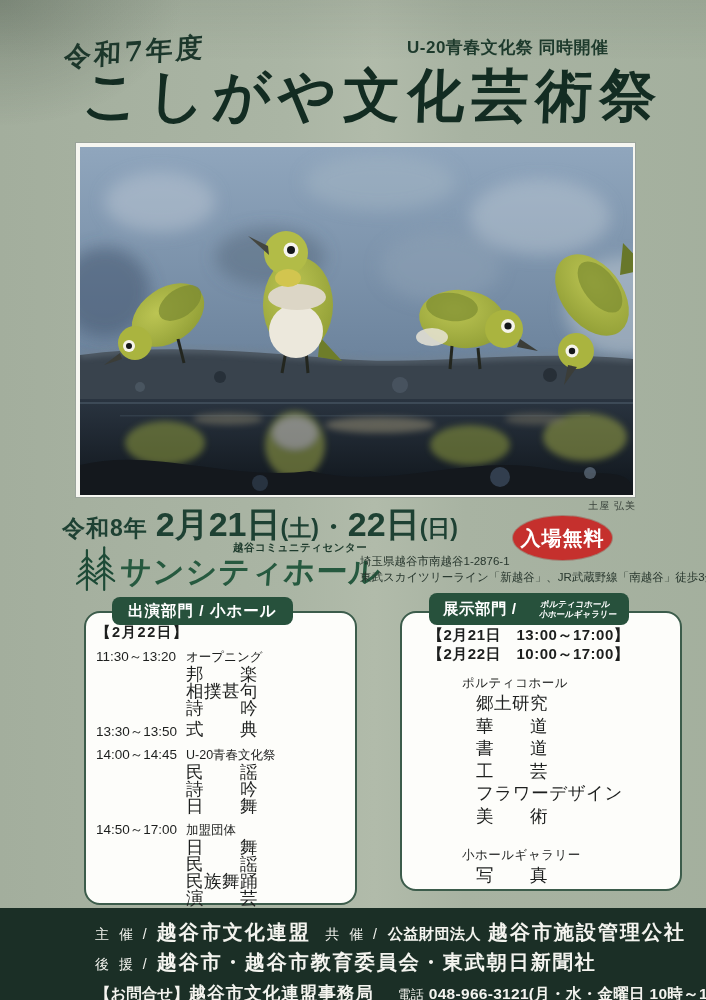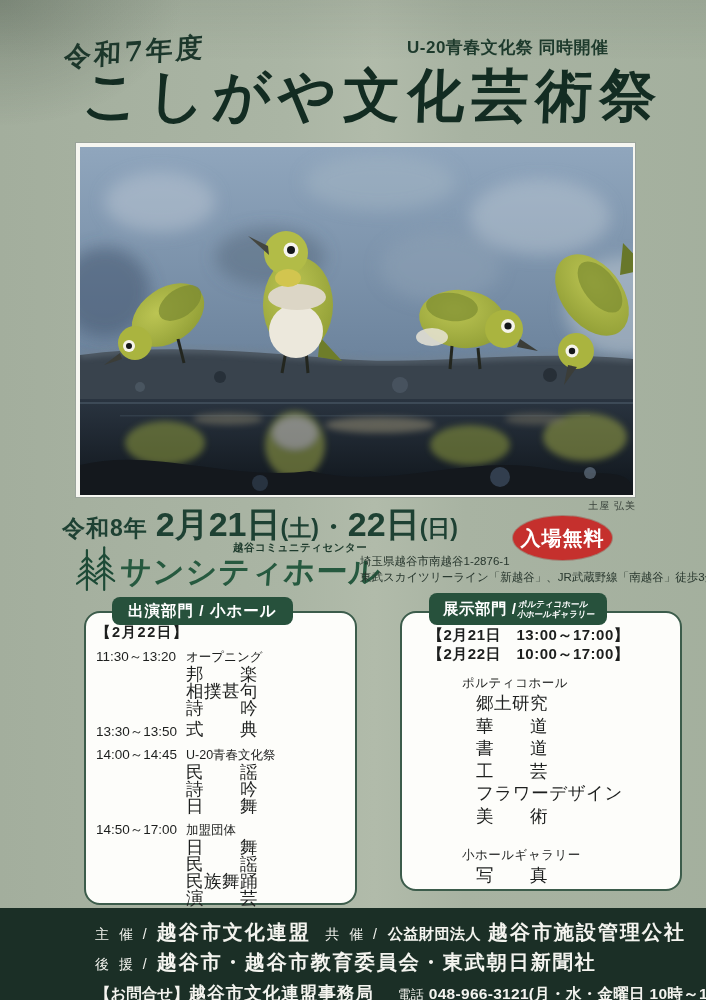--- a/index.html
+++ b/index.html
@@ -36,21 +36,21 @@
   .tree-logo{position:absolute;left:76px;top:546px;}
   .venue-name{position:absolute;left:120px;top:551px;font-size:31px;font-weight:900;color:#26593f;letter-spacing:1px;transform:skewX(-4deg);}
   .venue-center{position:absolute;left:233px;top:541px;font-size:10.5px;font-weight:600;color:#1d3a2c;letter-spacing:.5px;}
   .venue-addr{position:absolute;left:360px;top:553px;font-size:11.5px;line-height:16px;color:#27362d;}
   
   .panel{position:absolute;background:#fdfdfa;border:2px solid #3c5c4b;border-radius:16px;box-sizing:border-box;}
   .panel-left{left:84px;top:611px;width:273px;height:294px;}
   .panel-right{left:400px;top:611px;width:282px;height:280px;}
   .pill{position:absolute;background:#27513c;border-radius:8px;color:#fff;display:flex;align-items:center;z-index:3;}
   .pill-left{left:112px;top:597px;height:28px;padding:0 16px;font-size:15.5px;font-weight:700;letter-spacing:1px;}
-  .pill-right{left:429px;top:593px;height:32px;padding:0 12px 0 14px;gap:1px;}
+  .pill-right{left:429px;top:593px;height:32px;padding:0 12px 0 14px;gap:23px;}
   .pill-right .big{font-size:15.5px;font-weight:700;letter-spacing:.5px;}
   .pill-right .subs{display:flex;flex-direction:column;justify-content:center;font-size:8.5px;line-height:10px;font-weight:600;transform:skewX(-8deg);}
   
   .sched{padding:10px 6px 0 10px;color:#1d1f1e;}
   .sched-heading{font-size:14.5px;font-weight:600;letter-spacing:1.5px;margin-bottom:2px;}
   .srow{display:flex;line-height:17px;}
   .srow.tr{margin-top:4px;}
   .stime{flex:0 0 90px;font-size:13.5px;padding-top:2px;letter-spacing:0;}
   .snote{font-size:12.5px;padding-top:3px;}
   .indent{padding-left:90px;}

